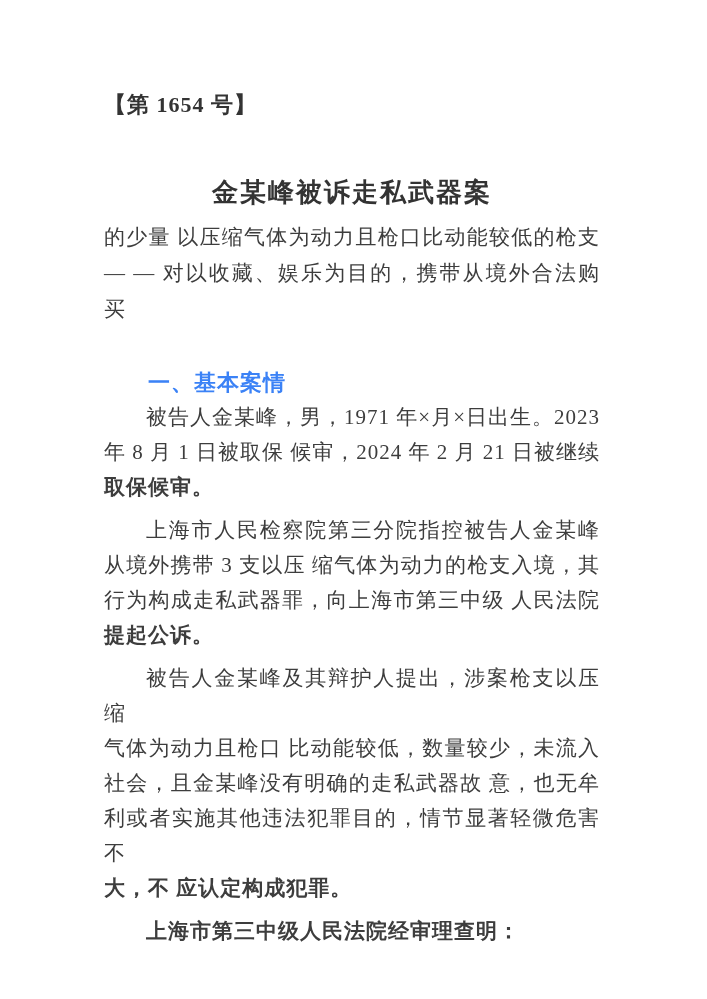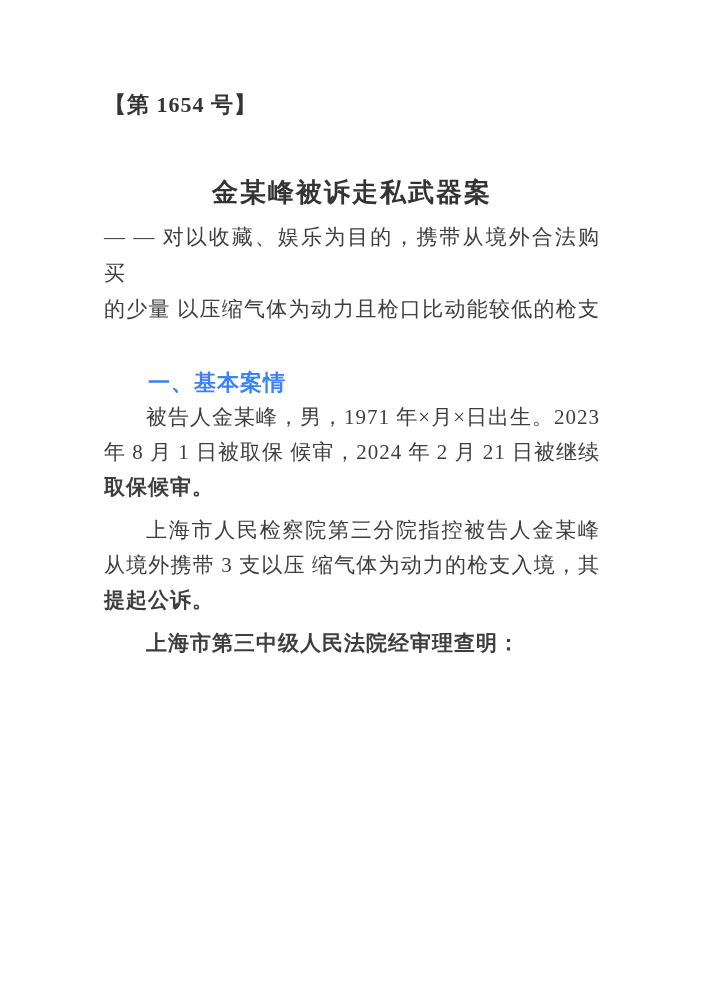--- a/index.html
+++ b/index.html
@@ -73,36 +73,44 @@
 </head>
 <body>
 
 <div class="page">
 
   <div class="case-number">【第 1654 号】</div>
 
   <div class="title">金某峰被诉走私武器案</div>
 
   <div class="subtitle">
+    <div class="ln just">的少量 以压缩气体为动力且枪口比动能较低的枪支</div>
     <div class="ln just">— — 对以收藏、娱乐为目的，携带从境外合法购买</div>
-    <div class="ln just">的少量 以压缩气体为动力且枪口比动能较低的枪支</div>
   </div>
 
   <div class="heading">一、基本案情</div>
 
   <div class="para">
     <div class="ln first">被告人金某峰，男，1971 年×月×日出生。2023</div>
     <div class="ln">年 8 月 1 日被取保 候审，2024 年 2 月 21 日被继续</div>
     <div class="ln last">取保候审。</div>
   </div>
 
   <div class="para">
     <div class="ln first">上海市人民检察院第三分院指控被告人金某峰</div>
     <div class="ln">从境外携带 3 支以压 缩气体为动力的枪支入境，其</div>
+    <div class="ln">行为构成走私武器罪，向上海市第三中级 人民法院</div>
     <div class="ln last">提起公诉。</div>
   </div>
 
+  <div class="para">
+    <div class="ln first">被告人金某峰及其辩护人提出，涉案枪支以压缩</div>
+    <div class="ln">气体为动力且枪口 比动能较低，数量较少，未流入</div>
+    <div class="ln">社会，且金某峰没有明确的走私武器故 意，也无牟</div>
+    <div class="ln">利或者实施其他违法犯罪目的，情节显著轻微危害不</div>
+    <div class="ln last">大，不 应认定构成犯罪。</div>
+  </div>
 
   <div class="para">
     <div class="ln first last">上海市第三中级人民法院经审理查明：</div>
   </div>
 
 </div>
 
 </body></html>

